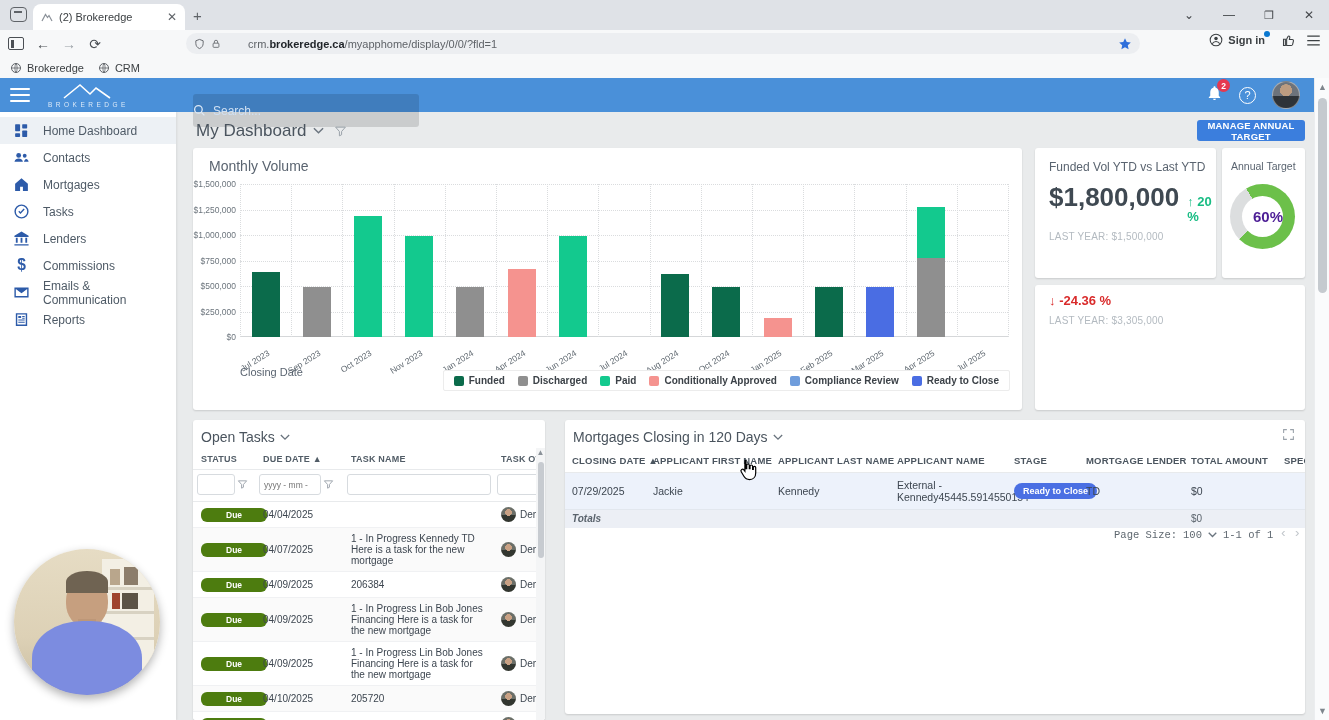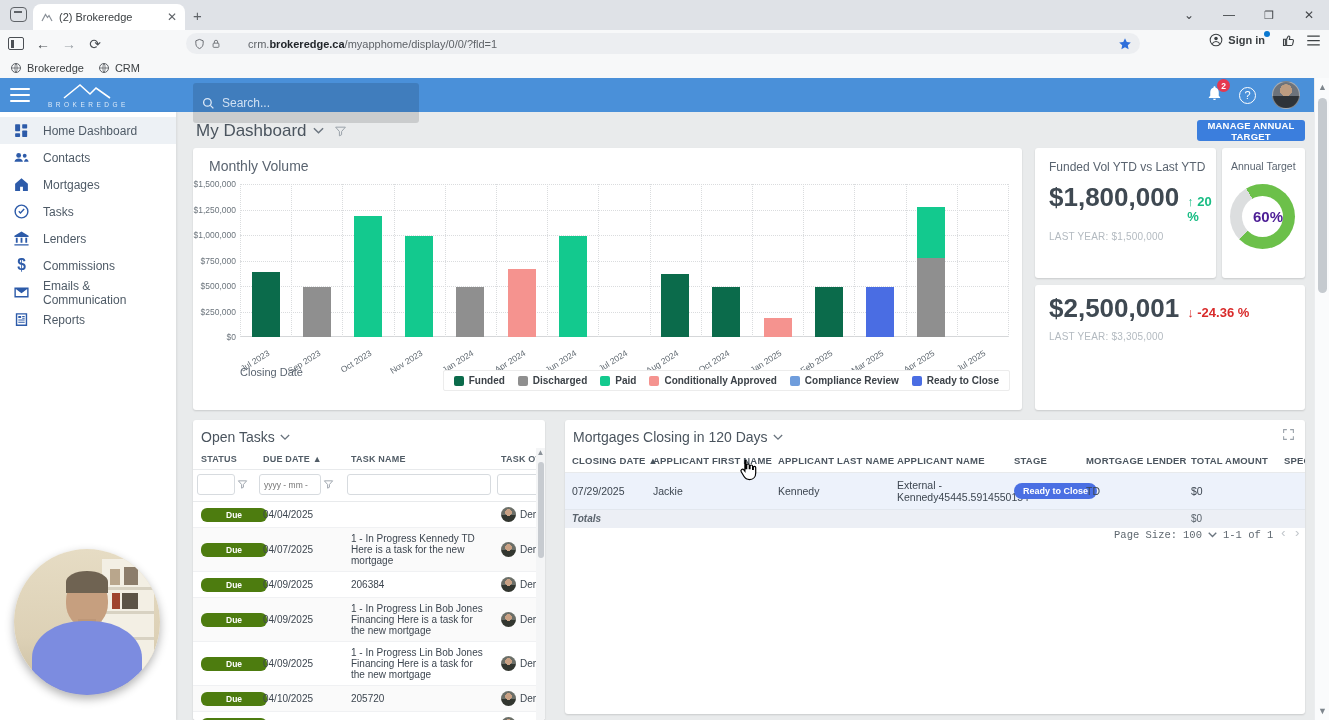--- a/index.html
+++ b/index.html
@@ -28,21 +28,21 @@
   .signin .dot { position:absolute; right:1px; top:0px; width:6px; height:6px; border-radius:50%; background:#0b78d0; }
   .bookmarksbar { position:absolute; left:0; top:57px; width:1329px; height:21px; background:#f7f8f9; display:flex; align-items:center; gap:14px; padding-left:10px; }
   .bookmark { display:flex; align-items:center; gap:5px; font-size:11px; color:#3c4043; }
 
   
   .appbar { position:absolute; left:0; top:78px; width:1314px; height:34px; background:#4a90d9; display:flex; align-items:center; }
   .hamburger { margin-left:10px; width:20px; cursor:pointer; }
   .hamburger div { height:2.5px; background:#fff; margin:3.5px 0; border-radius:1px; }
   .logo { margin-left:18px; width:78px; text-align:center; color:#fff; }
   .logo .brand { font-size:6.5px; letter-spacing:3.5px; color:#dbe9f8; margin-top:-2px; }
-  .searchbox { position:absolute; left:193px; top:5px; width:226px; height:40px; background:rgba(0,0,0,0.13); border-radius:3px; display:flex; align-items:center; padding:0 9px; gap:7px; }
+  .searchbox { position:absolute; left:193px; top:16px; width:226px; height:33px; background:rgba(0,0,0,0.13); border-radius:3px; display:flex; align-items:center; padding:0 0; gap:7px; }
   .searchbox input { background:transparent; border:none; outline:none; color:#eaf2fb; font-size:12px; width:170px; font-family:"Liberation Sans",sans-serif; }
   .searchbox input::placeholder { color:#cfe0f3; }
   .appbar-right { position:absolute; right:14px; top:0; height:34px; display:flex; align-items:center; gap:16px; }
   .bellwrap { position:relative; }
   .badge { position:absolute; top:-5px; right:-7px; background:#e53950; color:#fff; font-size:8.5px; font-weight:bold; min-width:13px; height:13px; border-radius:7px; display:flex; align-items:center; justify-content:center; padding:0 2px; }
   .helpicon { width:17px; height:17px; border:1.5px solid #fff; border-radius:50%; color:#fff; font-size:11px; display:flex; align-items:center; justify-content:center; }
   .avatar { width:28px; height:28px; border-radius:50%; background:radial-gradient(circle at 50% 32%, #bd9c80 0 27%, transparent 28%), linear-gradient(180deg,#6d737b 0 55%, #2e3338 55%); border:1px solid rgba(255,255,255,.4); }
 
   
   .sidenav { position:absolute; left:0; top:112px; width:176px; height:608px; background:#fff; box-shadow:1px 0 2px rgba(0,0,0,.08); padding-top:5px; }
@@ -412,21 +412,20 @@
     <div class="cardtitle" style="padding-left:9px;font-size:10.5px;">Annual Target</div>
     <div class="donut">
       <div class="hole">
           <span>60%</span>
         </div>
     </div>
   </div>
 
   <div class="card statcard" style="left:1035px;top:285px;width:270px;height:125px;">
     <div class="bignum">
-      <span>$2,500,001</span>
       <span class="delta-down">↓ <span>-24.36 %</span></span>
     </div>
     <div class="lastyear">LAST YEAR: $3,305,000</div>
   </div>
 
   <div class="card taskscard">
     <div class="paneltitle">
       <span>Open Tasks</span>
       <svg width="10" height="7" viewBox="0 0 12 8">
           <path d="M1 1l5 5 5-5" fill="none" stroke="#6b757f" stroke-width="1.6"></path>

